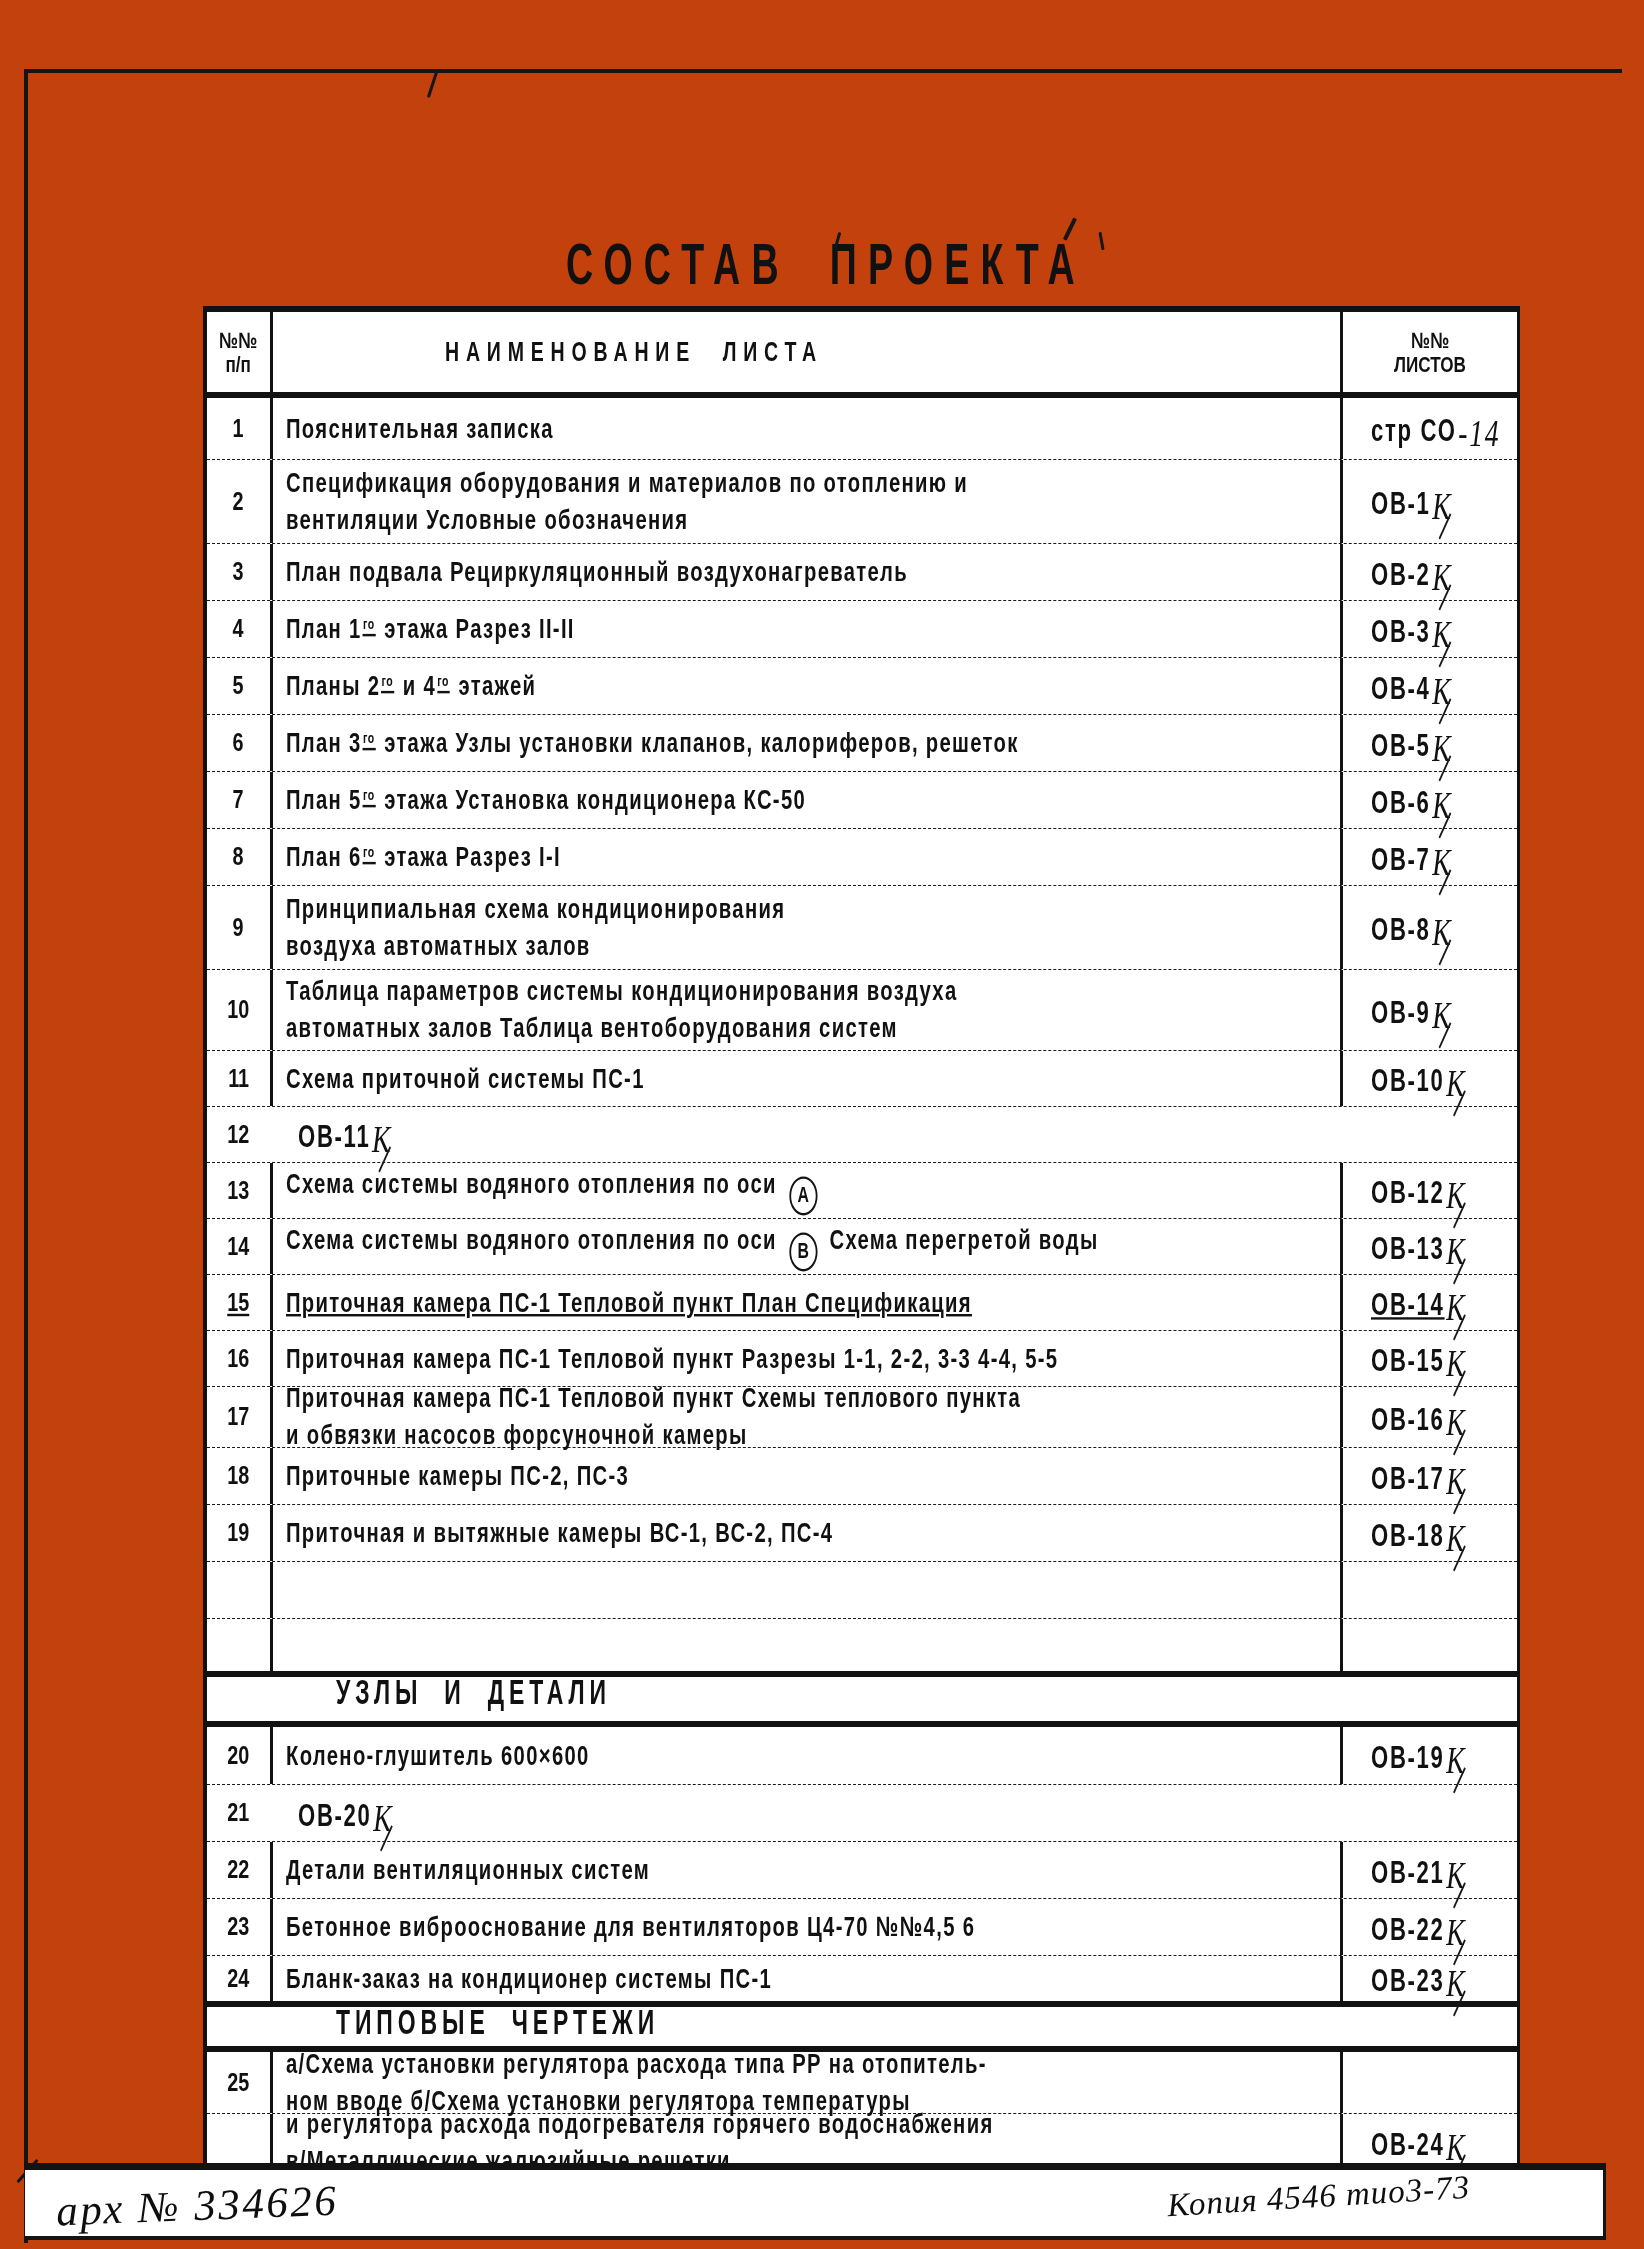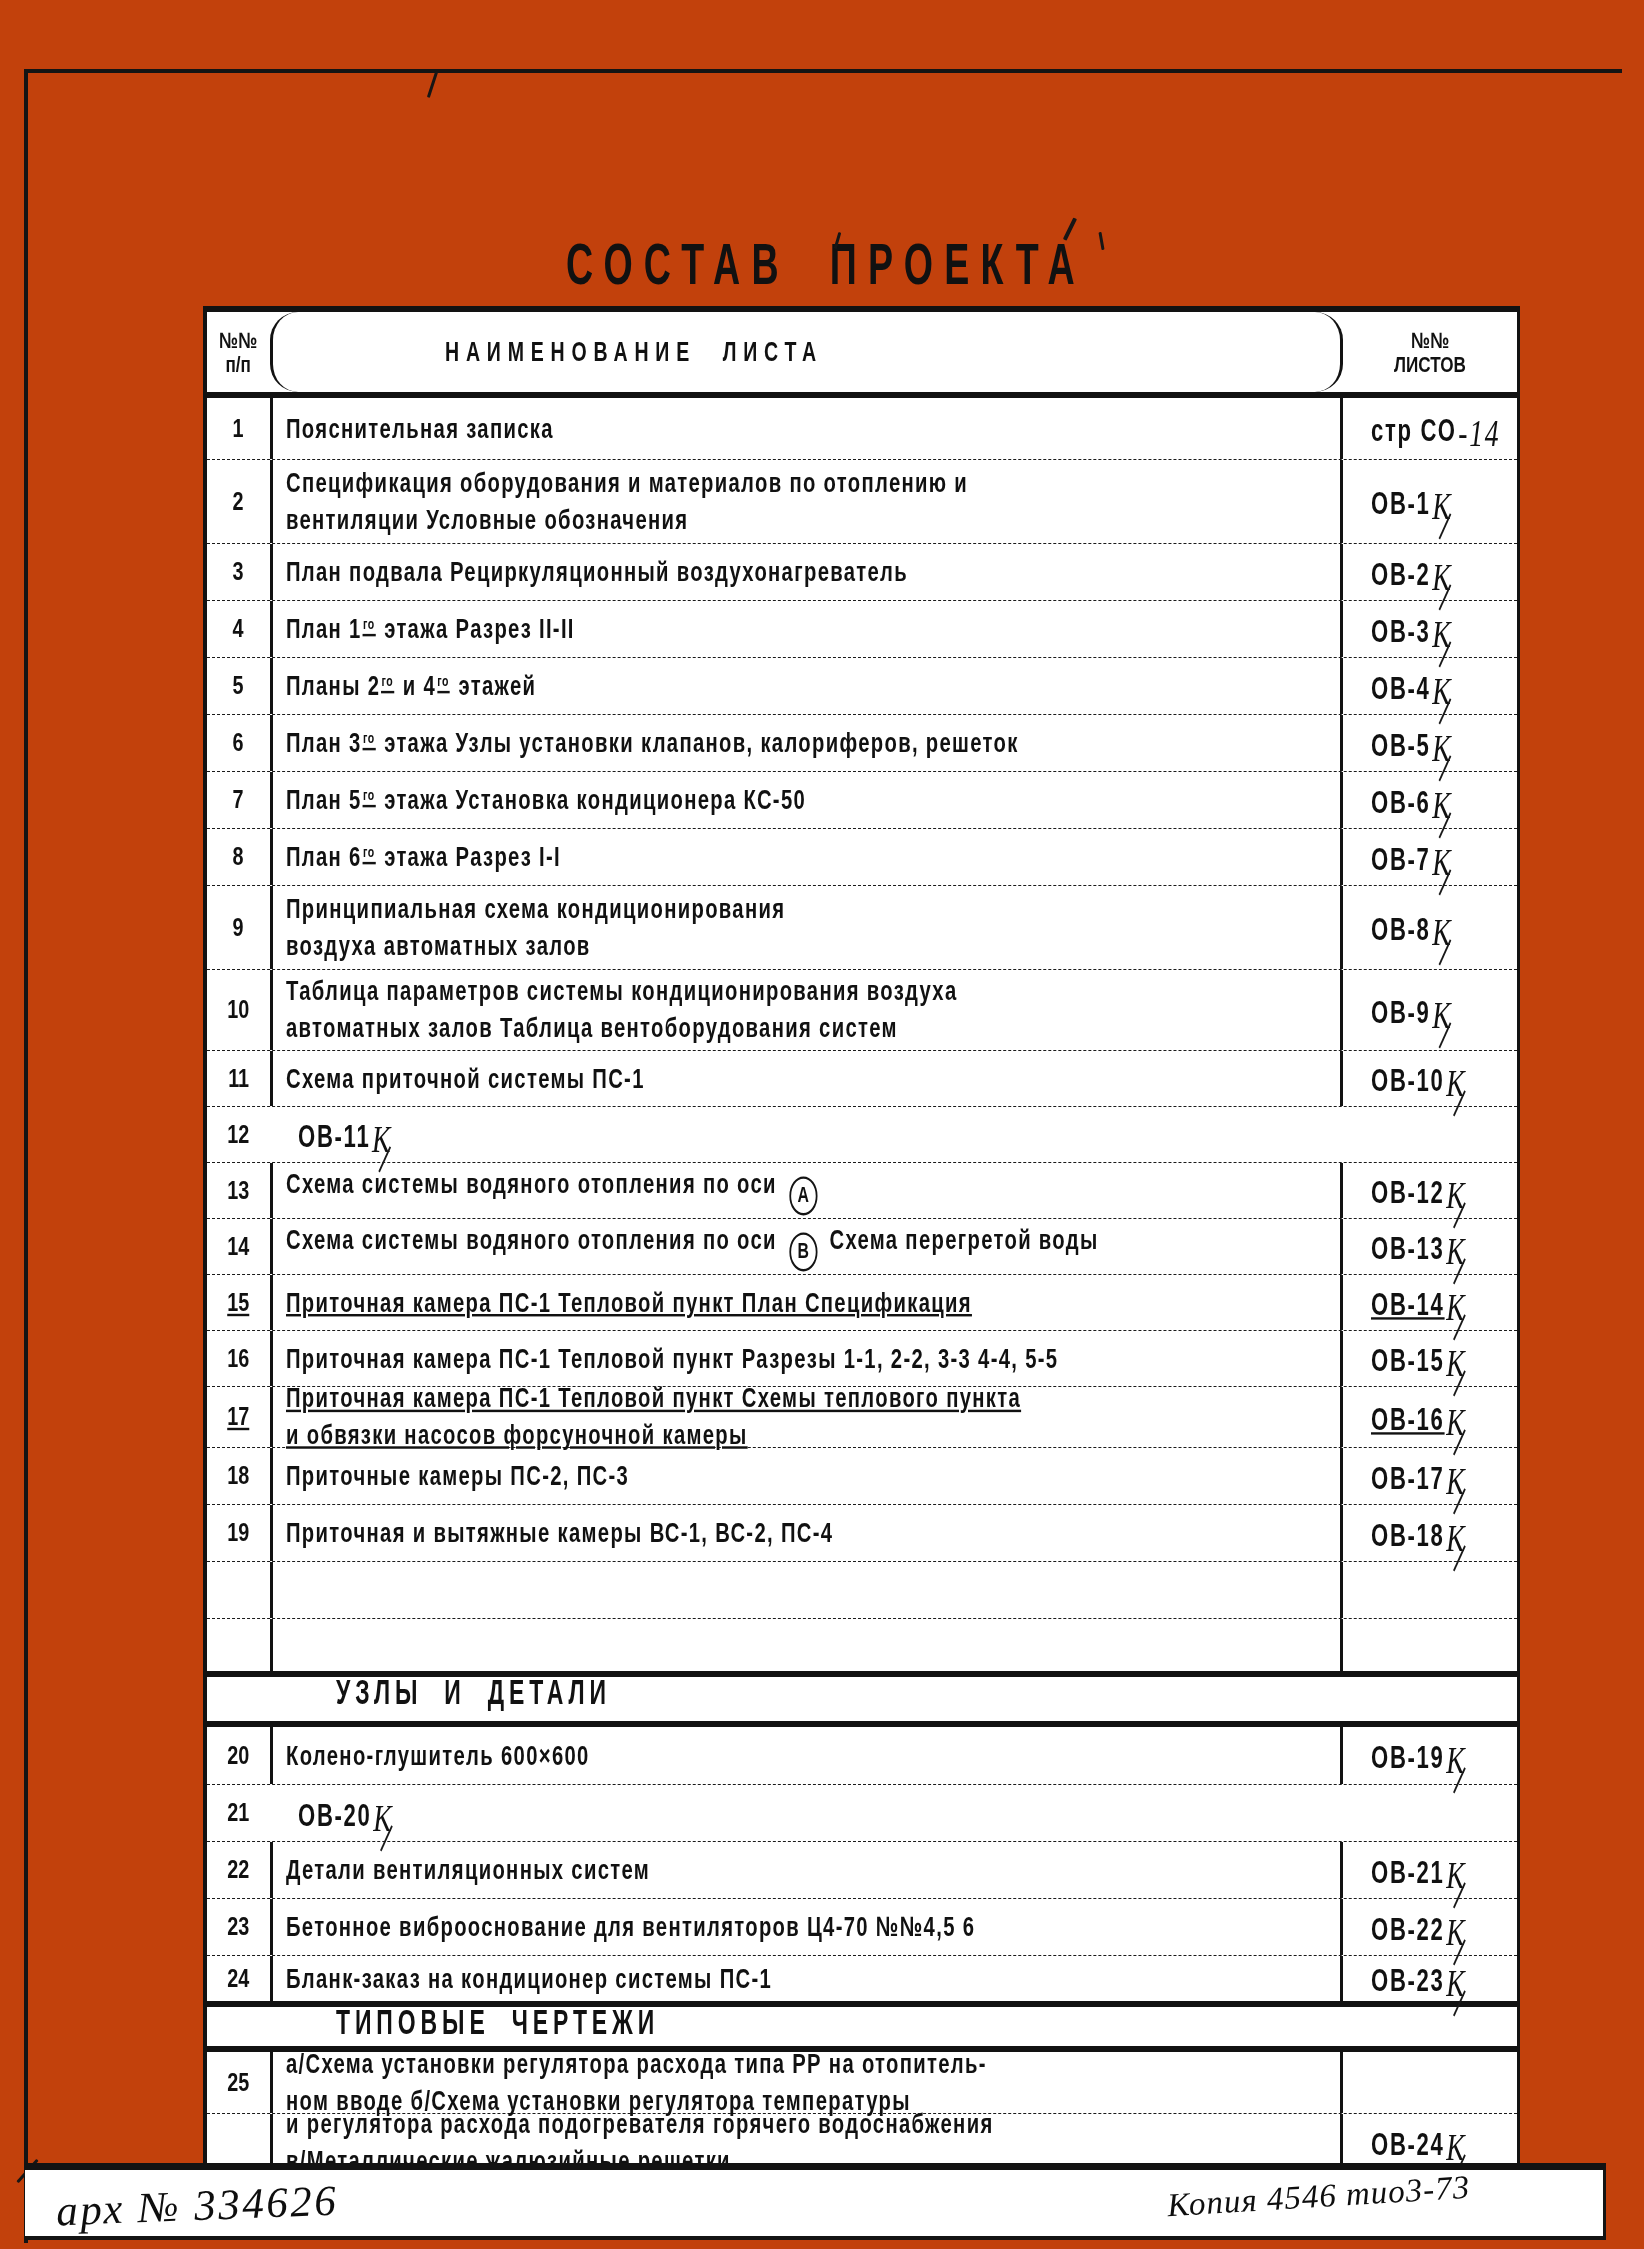--- a/index.html
+++ b/index.html
@@ -60,21 +60,21 @@
   .sec{
     width:100%;display:flex;align-items:flex-start;justify-content:flex-start;
     padding-left:129px;box-sizing:border-box;
   }
   .sec .sectxt{
     font-size:28px;font-weight:700;letter-spacing:6px;word-spacing:13px;
     transform:scale(0.82,1.25);transform-origin:left center;white-space:nowrap;
   }
   .hc{flex-direction:column;gap:5px;}
   .hsm{font-size:19px;font-weight:700;transform:scale(0.9,1.15);line-height:1;}
-  .hname{justify-content:flex-start;padding-left:172px;border-radius:28px;}
+  .hname{justify-content:flex-start;padding-left:172px;}
   .hnm{font-size:23px;font-weight:700;letter-spacing:8px;word-spacing:17px;
        transform:scale(0.85,1.2);transform-origin:left center;white-space:nowrap;}
   
   .band{
     position:absolute;left:25px;top:2163px;width:1581px;height:77px;box-sizing:border-box;
     border-top:7.6px solid #131313;border-bottom:4.6px solid #141414;border-right:3.5px solid #141414;
     background:#fff;
   }
   .hand{position:absolute;font-family:"Liberation Serif",serif;font-style:italic;
         color:#0e0e0e;white-space:nowrap;}
@@ -264,21 +264,21 @@
         </div><div class="trow" style="height: 56px;">
           <div class="cell c1">
             <span class="num">16</span>
           </div>
           <div class="cell c2">
             <div class="txt">Приточная камера ПС-1 Тепловой пункт Разрезы 1-1, 2-2, 3-3 4-4, 5-5</div>
           </div>
           <div class="cell c3">
             <span class="shv">ОВ-15<span class="hk tail">К</span></span>
           </div>
-        </div><div class="trow" style="height: 61px; text-decoration: underline;">
+        </div><div class="trow" style="height: 61px;">
           <div class="cell c1">
             <span class="num">17</span>
           </div>
           <div class="cell c2">
             <div class="txt">Приточная камера ПС-1 Тепловой пункт Схемы теплового пункта<br>и обвязки насосов форсуночной камеры</div>
           </div>
           <div class="cell c3">
             <span class="shv">ОВ-16<span class="hk tail">К</span></span>
           </div>
         </div><div class="trow" style="height: 57px;">

